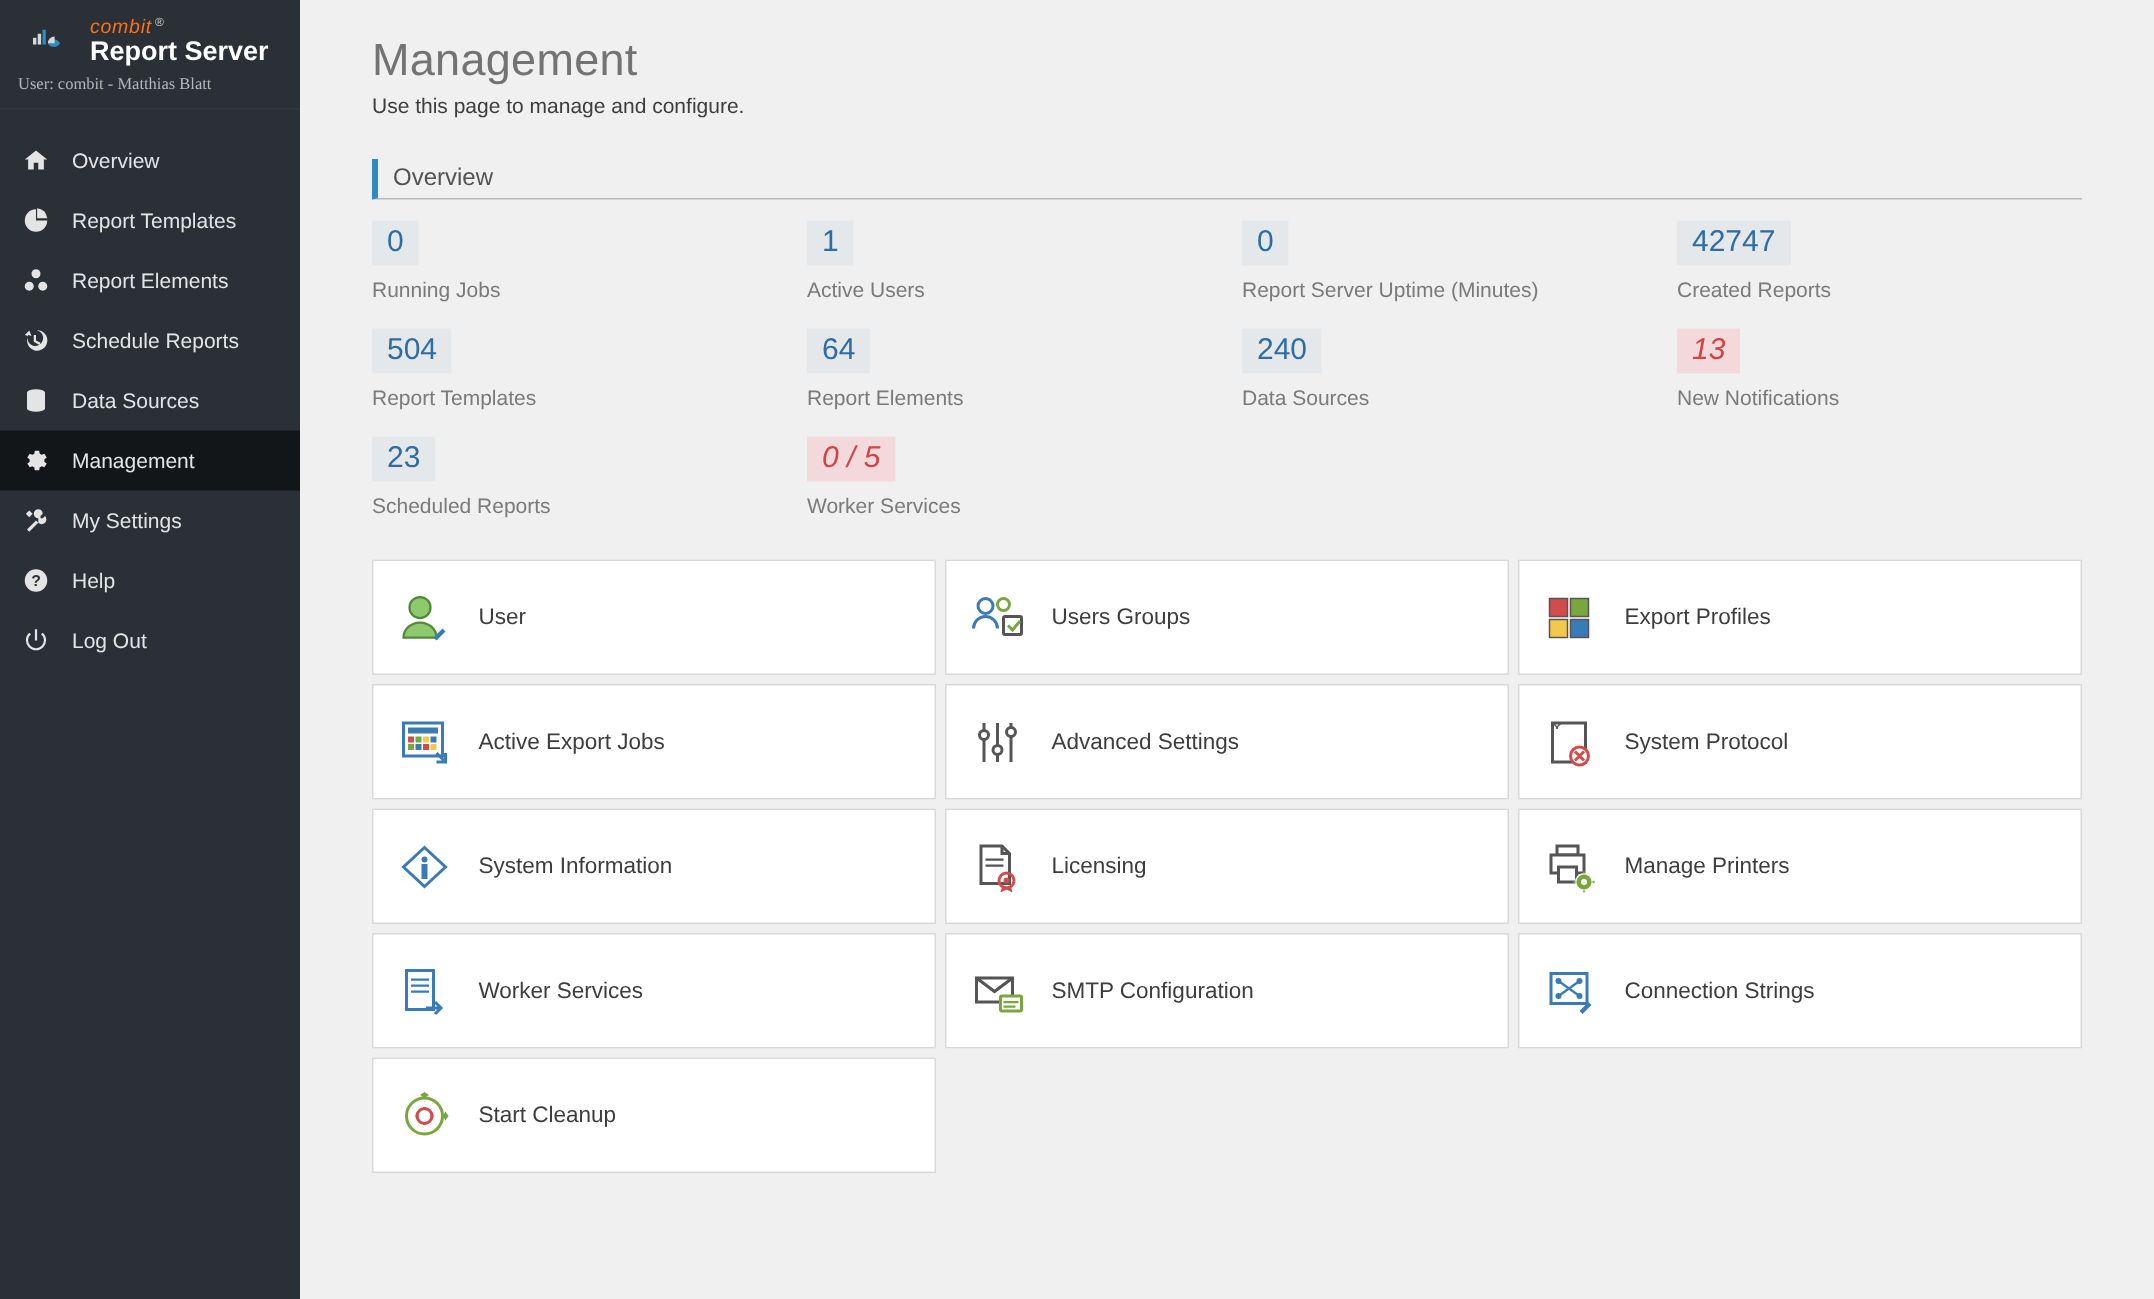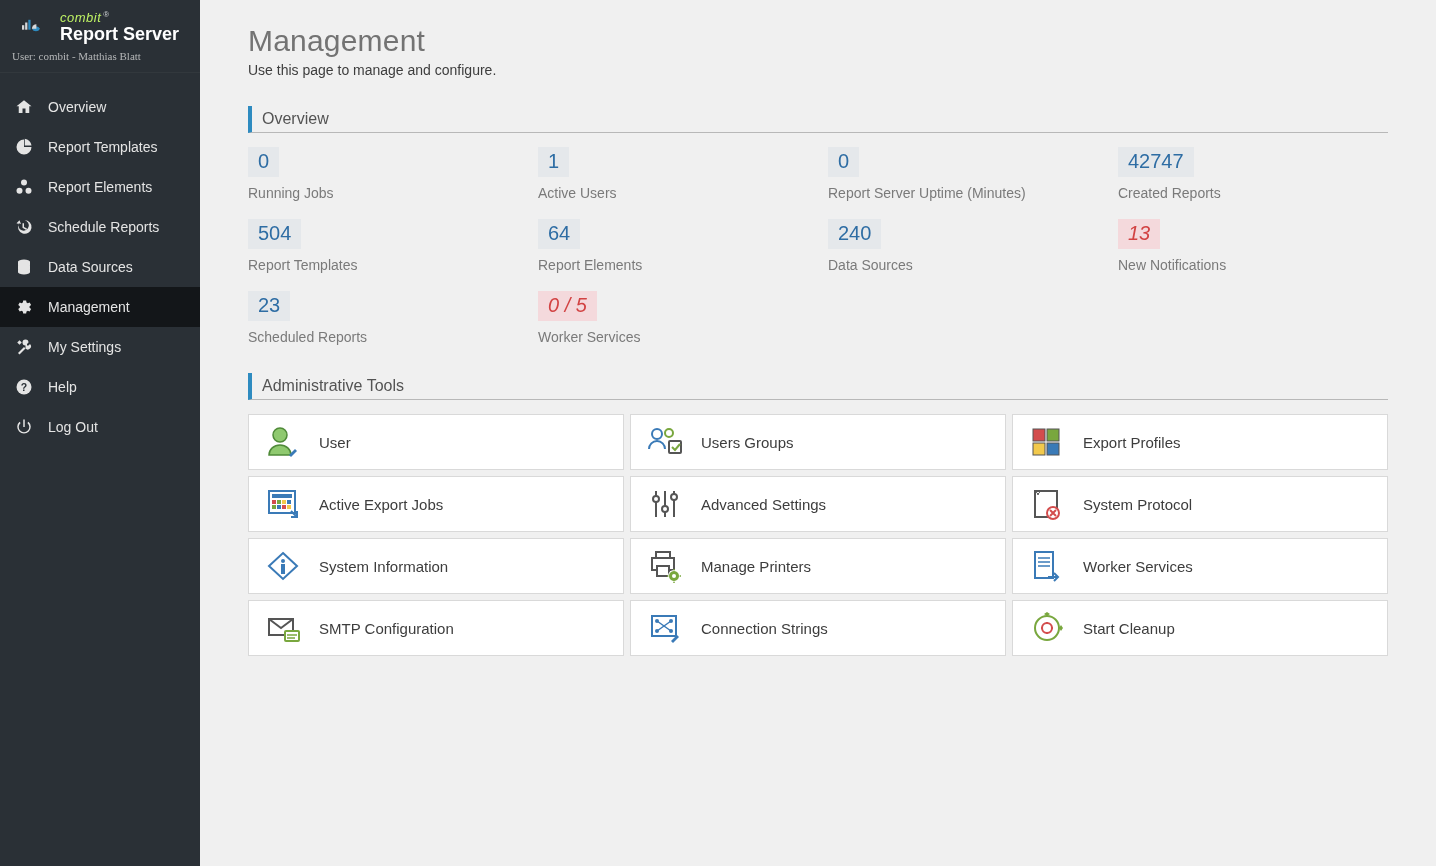--- a/index.html
+++ b/index.html
@@ -56,21 +56,21 @@
     gap: 10px;
     align-items: center;
   }
   .brand-text {
     line-height: 1.05;
     flex: 1;
   }
   .brand-small {
     font-style: italic;
     font-size: 13px;
-    color: #bef264;
+    color: #f97316;
     letter-spacing: 0.5px;
   }
   .brand-reg {
     font-size: 8px;
     vertical-align: super;
     color: #cfd2d4;
     margin-left: 2px;
   }
   .brand-big {
     font-weight: 600;
@@ -163,21 +163,21 @@
     margin-top: 8px;
   }
   .tool-tile {
     background: var(--tile-bg);
     border: 1px solid var(--tile-border);
     display: flex;
     align-items: center;
     gap: 18px;
     padding: 14px 16px;
     cursor: pointer;
-    height: 56px;
+    height: 77px;
   }
   .tool-icon { width: 36px; height: 34px; }
   .tool-label { font-size: 15px; color: #3d3d3d; }
 
   svg { display: block; }
 </style>
 </head>
 <body>
 
 <aside class="sidebar">
@@ -345,23 +345,20 @@
     <div class="stat">
       <div class="stat-value">23</div>
       <div class="stat-label">Scheduled Reports</div>
     </div>
     <div class="stat">
       <div class="stat-value red">0 / 5</div>
       <div class="stat-label">Worker Services</div>
     </div>
   </div>
 
-  <div class="section-header">
-    <span>Administrative Tools</span>
-  </div>
 
   <div class="tools-grid">
 
     <div class="tool-tile">
       <svg class="tool-icon" viewBox="0 0 36 34">
         <circle cx="15" cy="10" r="7" fill="#8fc96f" stroke="#4f8a38" stroke-width="1.5"></circle>
         <path d="M4 30 a11 10 0 0 1 22 0 Z" fill="#8fc96f" stroke="#4f8a38" stroke-width="1.5"></path>
         <path d="M24 30 l6 -6 2 2 -6 6 Z" fill="#3a7ab7"></path>
       </svg>
       <span class="tool-label">User</span>
@@ -431,20 +428,32 @@
 
     <div class="tool-tile">
       <svg class="tool-icon" viewBox="0 0 36 34">
         <path d="M18 4 L32 17 L18 30 L4 17 Z" fill="none" stroke="#3a7ab7" stroke-width="2"></path>
         <circle cx="18" cy="12" r="2" fill="#3a7ab7"></circle>
         <rect x="16" y="15" width="4" height="10" fill="#3a7ab7"></rect>
       </svg>
       <span class="tool-label">System Information</span>
     </div>
 
+    <div class="tool-tile">
+      <svg class="tool-icon" viewBox="0 0 36 34">
+        <path d="M7 3 h14 l5 5 v20 h-19 Z" fill="#fff" stroke="#555" stroke-width="2"></path>
+        <path d="M21 3 v5 h5" fill="none" stroke="#555" stroke-width="2"></path>
+        <line x1="10" y1="12" x2="22" y2="12" stroke="#555" stroke-width="1.5"></line>
+        <line x1="10" y1="16" x2="22" y2="16" stroke="#555" stroke-width="1.5"></line>
+        <circle cx="24" cy="26" r="5" fill="none" stroke="#d34c4c" stroke-width="2"></circle>
+        <circle cx="24" cy="26" r="2" fill="#d34c4c"></circle>
+        <path d="M21 30 l-1 4 4 -2 4 2 -1 -4" fill="#d34c4c"></path>
+      </svg>
+      <span class="tool-label">Licensing</span>
+    </div>
 
     <div class="tool-tile">
       <svg class="tool-icon" viewBox="0 0 36 34">
         <rect x="9" y="3" width="14" height="6" fill="#fff" stroke="#555" stroke-width="2"></rect>
         <rect x="5" y="9" width="22" height="12" fill="#fff" stroke="#555" stroke-width="2"></rect>
         <rect x="10" y="17" width="12" height="10" fill="#fff" stroke="#555" stroke-width="2"></rect>
         <circle cx="27" cy="27" r="6" fill="#fff" stroke="#79a73e" stroke-width="0"></circle>
         <path d="M27 22 a5 5 0 1 0 .01 0 M27 22 l1 -2 h-2 Z M27 32 l-1 2 h2 Z M22 27 l-2 -1 v2 Z M32 27 l2 1 v-2 Z" fill="#79a73e"></path>
         <circle cx="27" cy="27" r="2" fill="#fff"></circle>
       </svg>

